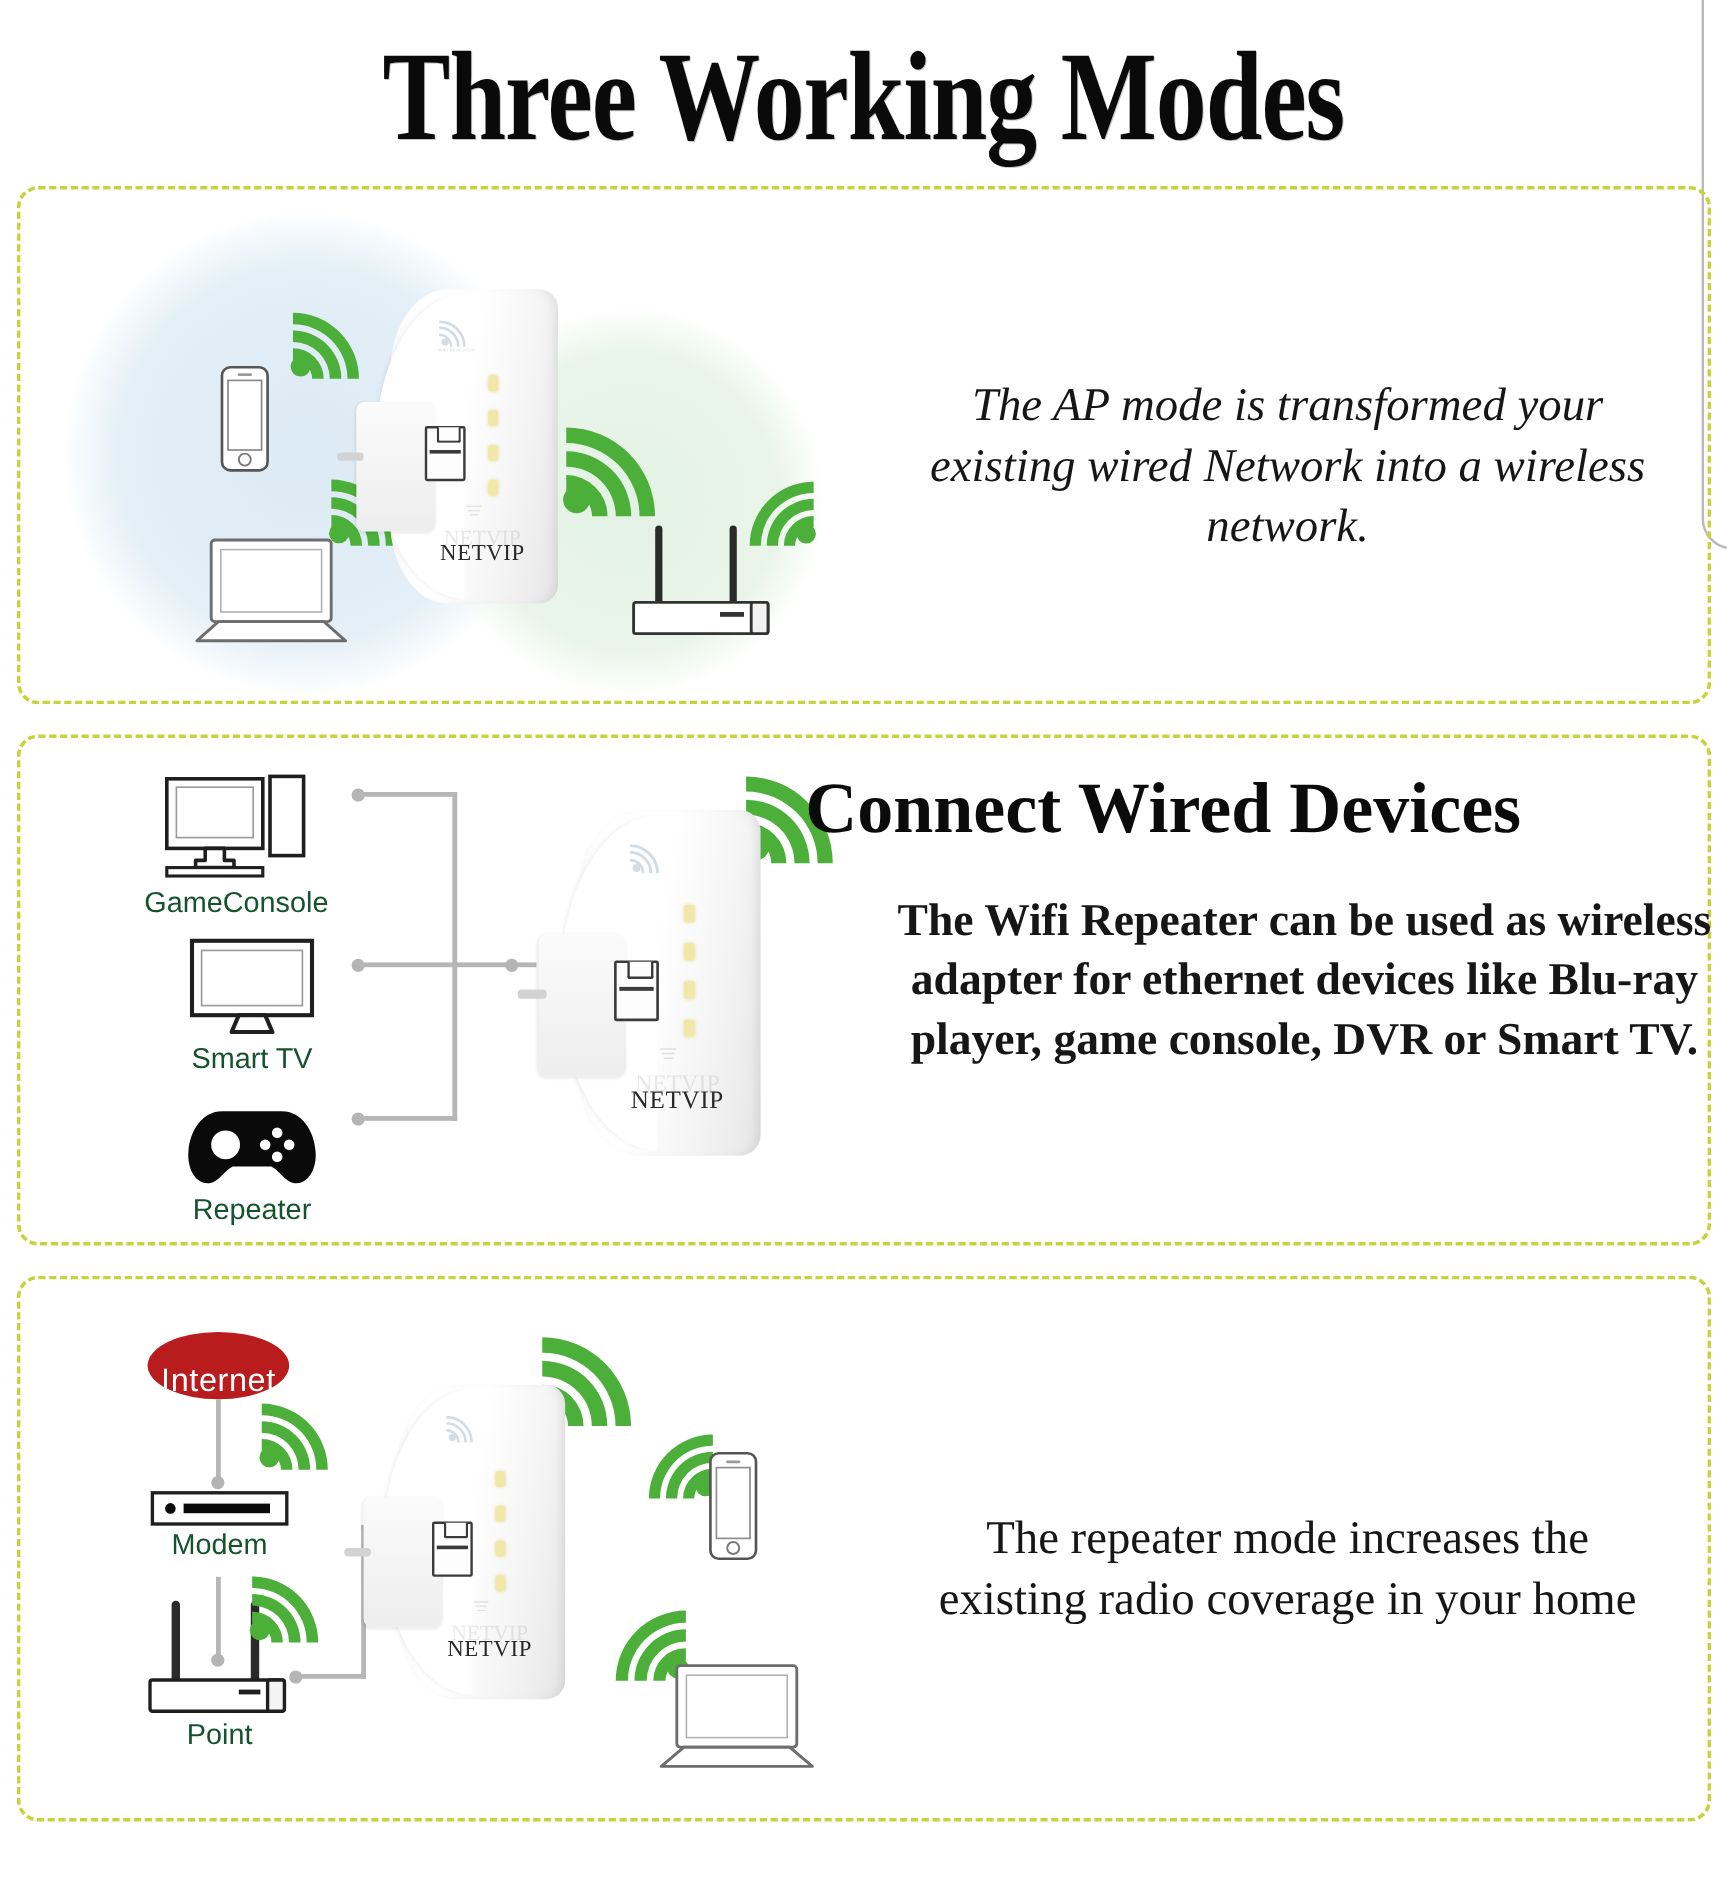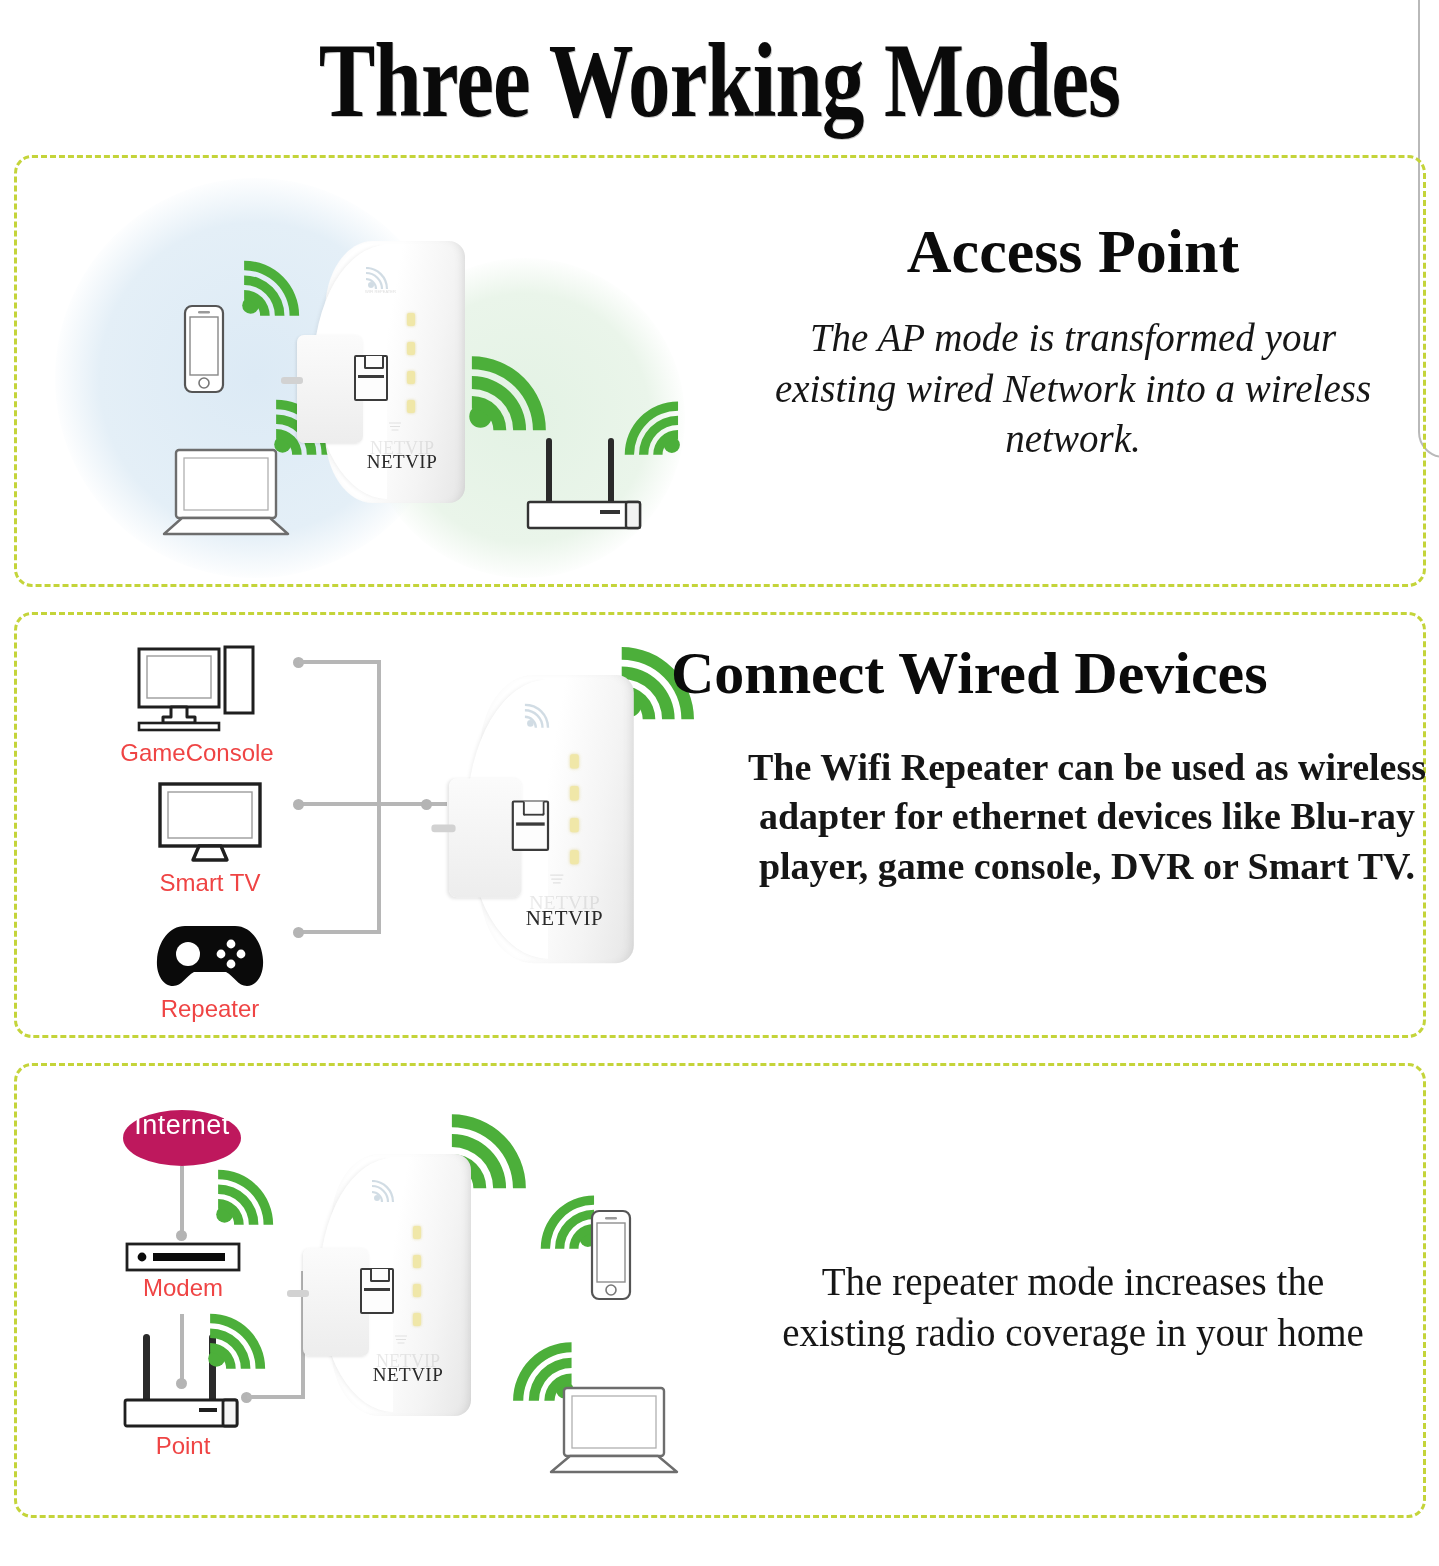--- a/index.html
+++ b/index.html
@@ -191,27 +191,27 @@
   }
 
   
   .icon-art { position: absolute; }
   .icon-art svg { display:block; width:100%; height:100%; }
   .dev-label {
     position: absolute;
     text-align: center;
     font-family: "Liberation Sans", sans-serif;
     font-size: 24px;
-    color: #ef4444;
+    color: #14532d;
     white-space: nowrap;
   }
   .internet-bubble {
     position: absolute;
-    display: flex; align-items: flex-start; justify-content: center;
-    background: #be185d;
+    display: flex; align-items: flex-end; justify-content: center;
+    background: #b91c1c;
     border-radius: 50%;
     font-family: "Liberation Sans", sans-serif;
     color: #ffffff;
     letter-spacing: 0.5px;
   }
   .wire { position: absolute; background: #b6b6b6; }
   .wire-dot {
     position: absolute;
     width: 11px; height: 11px;
     background: #b4b4b4;
@@ -320,21 +320,20 @@
             <path d="M2 3 h12 M3 6.5 h10 M4.5 10 h7" stroke="#9a9a9a" stroke-width="1.1" fill="none"></path>
           </svg>
         </div>
         <div class="dev-brand-shadow">NETVIP</div>
         <div class="dev-brand">NETVIP</div>
       </div>
 
     </div>
 
     <div class="mode-copy">
-      <div class="mode-heading" id="ap-heading">Access Point</div>
       <div class="mode-desc" id="ap-desc">The AP mode is transformed your existing wired Network into a wireless network.</div>
     </div>
   </div>
 
   <div class="mode-section" id="section-wired">
 
     <div class="mode-illustration">
 
       <div class="icon-art" style="left:118px; top:28px; width:122px; height:92px;">
         <svg viewBox="0 0 122 92">

